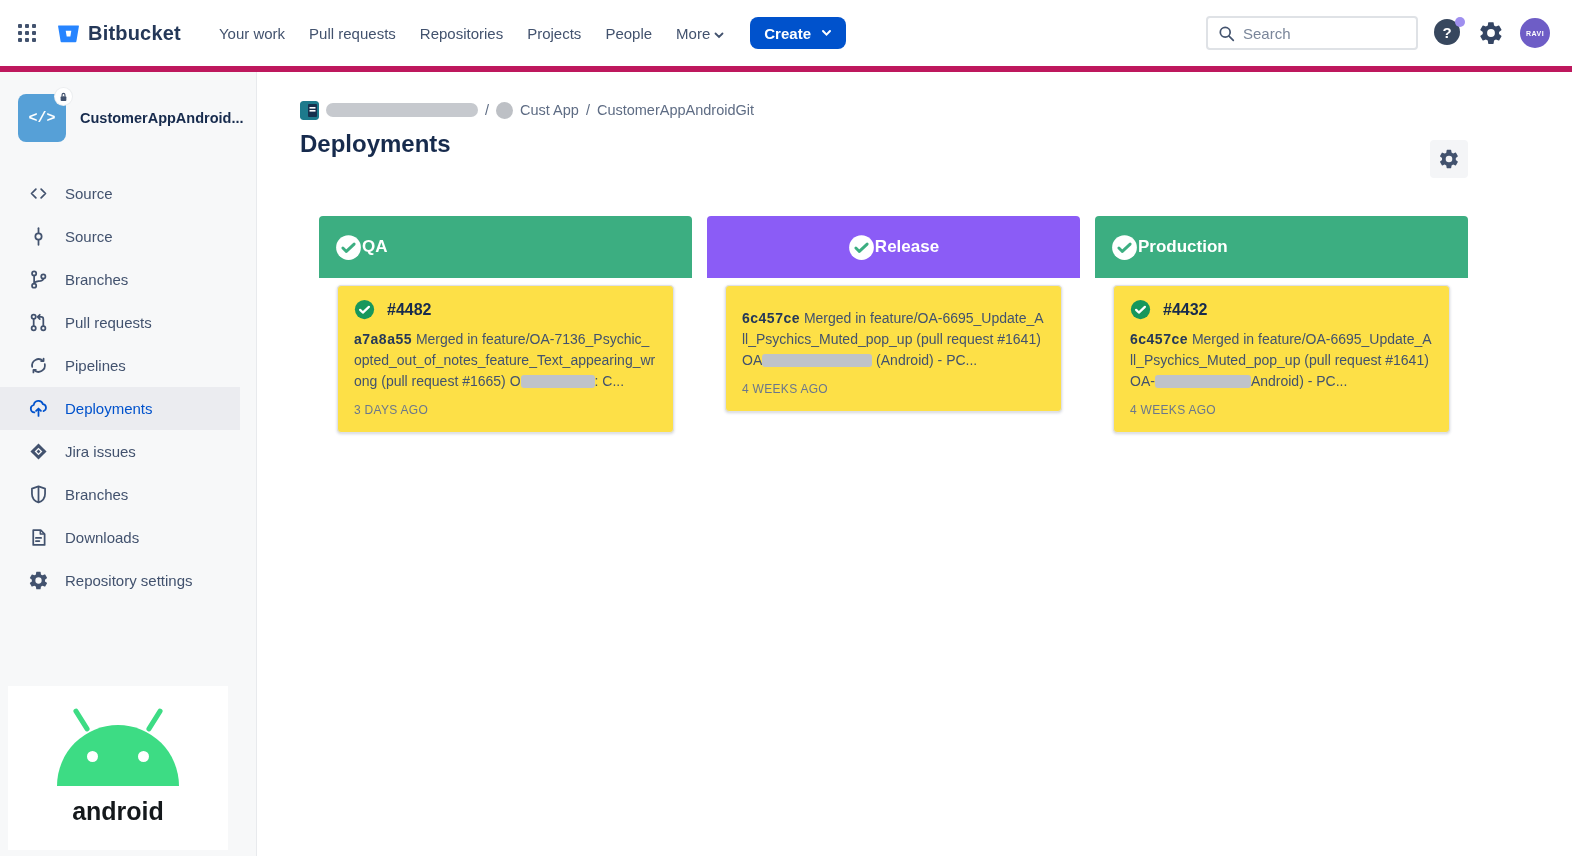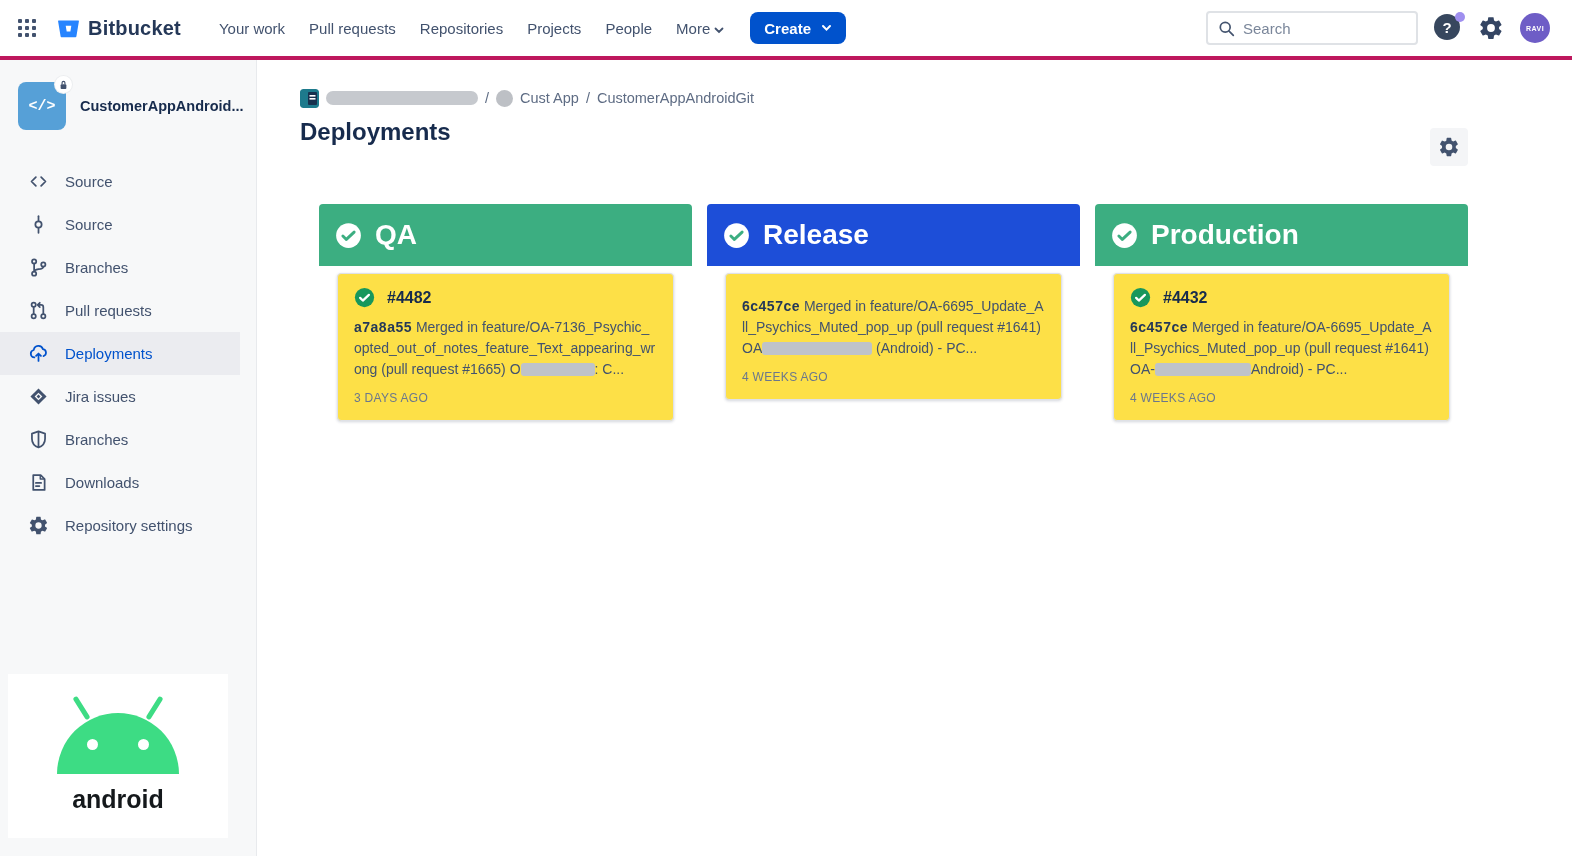--- a/index.html
+++ b/index.html
@@ -1,20 +1,20 @@
 <!DOCTYPE html>
 <html><head>
 <meta charset="utf-8">
 <style>
   * { margin:0; padding:0; box-sizing:border-box; }
   html,body { width:1572px; height:856px; overflow:hidden; background:#fff;
     font-family:"Liberation Sans", sans-serif; color:#172B4D; }
 
   
-  .topnav { height:60px; background:#fff; border-bottom:4px solid #be185d;
+  .topnav { height:72px; background:#fff; border-bottom:6px solid #be185d;
     display:flex; align-items:center; padding:0 22px 0 18px; }
   .grid-icon { display:grid; grid-template-columns:repeat(3,4px); grid-gap:3px; margin-right:20px; cursor:pointer; }
   .grid-icon i { width:4px; height:4px; background:#42526E; border-radius:1px; }
   .brand { display:flex; align-items:center; margin-right:26px; cursor:pointer; }
   .brand svg { width:25px; height:25px; margin-right:7px; }
   .brand-name { font-size:20px; font-weight:700; color:#253858; letter-spacing:.2px; }
   .nav-links { display:flex; align-items:center; }
   .nav-link { font-size:15px; color:#42526E; font-weight:500; padding:8px 12px; cursor:pointer; white-space:nowrap; }
   .nav-link .chev { margin-left:4px; }
   .create-btn { background:#0052CC; color:#fff; font-size:15px; font-weight:600;
@@ -75,21 +75,21 @@
   .bc-link { cursor:pointer; }
   .page-title { font-size:24px; font-weight:700; color:#172B4D; margin-top:10px; }
   .gear-btn { position:absolute; top:68px; right:104px; width:38px; height:38px; background:#F4F5F7;
     border:none; border-radius:4px; display:flex; align-items:center; justify-content:center;
     color:#42526E; cursor:pointer; }
 
   .board { display:flex; gap:15px; margin:58px 0 0 19px; }
   .column { width:373px; flex:none; }
   .col-header { height:62px; border-radius:4px 4px 0 0; display:flex; align-items:center; padding:0 16px; }
   .col-header .chk { width:27px; height:27px; flex:none; }
-  .col-name { color:#fff; font-size:28px; font-weight:700; margin-left:13px; }
+  .col-name { color:#fff; font-size:17px; font-weight:700; }
   .col-body { padding:7px 18px 0; }
   .card { background:#fde047; border:1px solid #DFE1E6; border-radius:4px;
     box-shadow:0 1px 3px rgba(9,30,66,.18); padding:13px 16px 15px; cursor:pointer; }
   .card-top { display:flex; align-items:center; gap:12px; }
   .card-top .chk { width:21px; height:21px; flex:none; }
   .build-no { font-size:16px; font-weight:700; color:#172B4D; }
   .commit-msg { margin-top:9px; font-size:14px; line-height:21px; color:#42526E;
     overflow-wrap:anywhere; word-break:break-all; }
   .commit-hash { font-weight:700; color:#253858; letter-spacing:.5px; word-break:normal; }
   .msg-redact { height:13px; border-radius:3px; vertical-align:-2px; background:#BFC3C9; }
@@ -207,20 +207,31 @@
             <svg viewBox="0 0 24 24" fill="none" stroke="currentColor" stroke-width="2" stroke-linecap="round" stroke-linejoin="round">
               <circle cx="6.5" cy="5.5" r="2.4"></circle>
               <circle cx="6.5" cy="18.5" r="2.4"></circle>
               <circle cx="17.5" cy="18.5" r="2.4"></circle>
               <line x1="6.5" y1="8" x2="6.5" y2="16"></line>
               <path d="M13.5 3.2 11 5.7l2.5 2.5M11.6 5.7h3.4a2.5 2.5 0 0 1 2.5 2.5v7.9"></path>
             </svg>
           </span>
         <span class="nlabel">Pull requests</span>
       </div>
+      <div class="nav-item">
+        <span class="nicon">
+            <svg viewBox="0 0 24 24" fill="none" stroke="currentColor" stroke-width="2" stroke-linecap="round" stroke-linejoin="round">
+              <path d="M4.8 13.5a7.4 7.4 0 0 1 12.3-6.8"></path>
+              <path d="M15 6.9h2.8V4.1"></path>
+              <path d="M19.2 10.5A7.4 7.4 0 0 1 6.9 17.3"></path>
+              <path d="M9 17.1H6.2v2.8"></path>
+            </svg>
+          </span>
+        <span class="nlabel">Pipelines</span>
+      </div>
       <div class="nav-item active">
         <span class="nicon">
             <svg viewBox="0 0 24 24" fill="none" stroke="currentColor" stroke-width="2" stroke-linecap="round" stroke-linejoin="round">
               <path d="M7.3 16.5a4.3 4.3 0 0 1-.7-8.5 5.4 5.4 0 0 1 10.5-.9 4 4 0 0 1 .6 7.8"></path>
               <path d="M12 20.5v-8M9.2 14.8 12 12l2.8 2.8"></path>
             </svg>
           </span>
         <span class="nlabel">Deployments</span>
       </div>
       <div class="nav-item">
@@ -315,21 +326,21 @@
                 </svg>
               <span class="build-no">#4482</span>
             </div>
             <div class="commit-msg"><span class="commit-hash">a7a8a55</span><span> Merged in feature/OA-7136_Psychic_opted_out_of_notes_feature_Text_appearing_wrong (pull request #1665) O</span><span class="redact msg-redact" style="display:inline-block;width:74px;"></span><span>: C...</span></div>
             <div class="card-time">3 DAYS AGO</div>
           </div>
         </div>
       </div>
 
       <div class="column">
-        <div class="col-header" style="background:#1d4ed8;">
+        <div class="col-header" style="background:#8b5cf6;justify-content:center;">
           <svg class="chk" viewBox="0 0 24 24">
               <circle cx="12" cy="12" r="11" fill="#fff"></circle>
               <path d="M7 12.4l3.1 3.1L17 9" stroke="#3CAE81" stroke-width="2.6" fill="none" stroke-linecap="round" stroke-linejoin="round"></path>
             </svg>
           <span class="col-name">Release</span>
         </div>
         <div class="col-body">
           <div class="card">
             <div class="commit-msg"><span class="commit-hash">6c457ce</span><span> Merged in feature/OA-6695_Update_All_Psychics_Muted_pop_up (pull request #1641) OA</span><span class="redact msg-redact" style="display:inline-block;width:110px;"></span><span> (Android) - PC...</span></div>
             <div class="card-time">4 WEEKS AGO</div>

